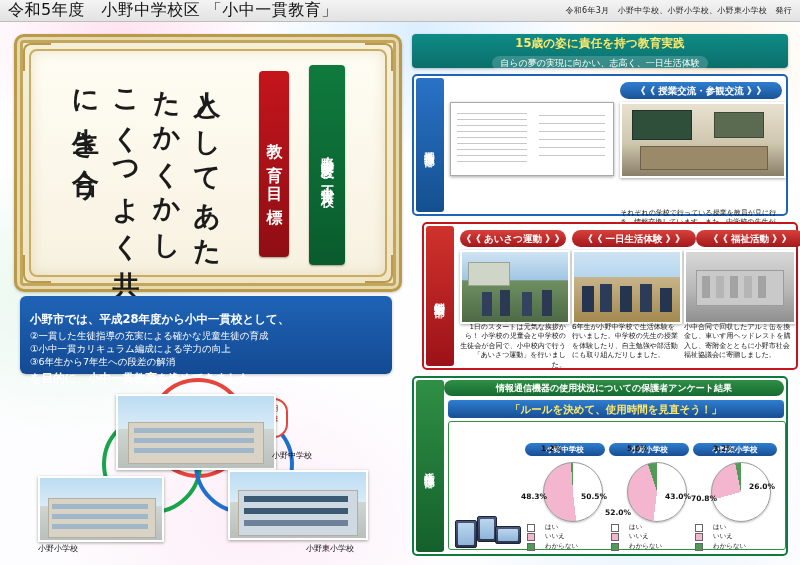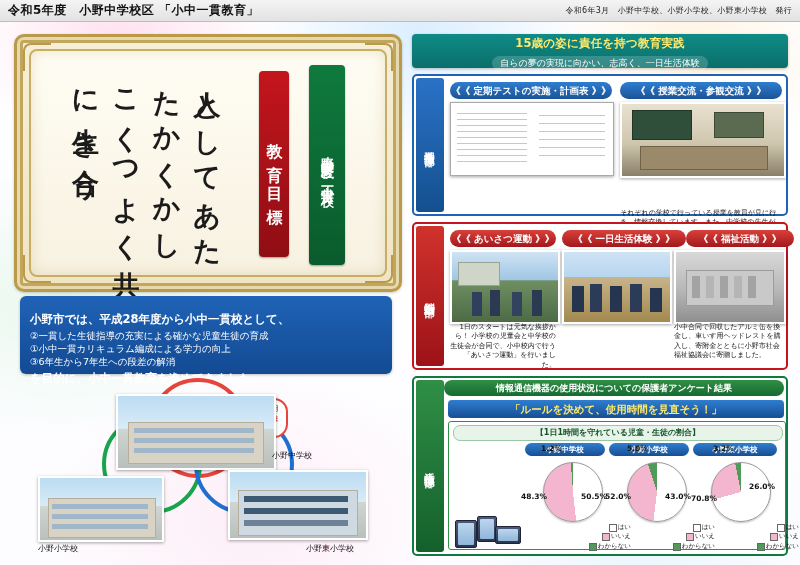--- a/index.html
+++ b/index.html
@@ -23,21 +23,21 @@
   }
   .star{position:absolute;color:#fff;opacity:.85;font-size:16px;line-height:1;}
   
   #hdr{
     position:absolute;left:0;top:0;width:800px;height:22px;
     background:linear-gradient(180deg,#f4f4f4,#e2e2e2);
     border-bottom:1px solid #bdbdbd;
     display:flex;align-items:center;justify-content:space-between;
     padding:0 8px;box-sizing:border-box;
   }
-  #hdr .left{font-size:12px;color:#111;font-weight:bold;letter-spacing:.5px;}
+  #hdr .left{font-size:16px;color:#111;font-weight:normal;letter-spacing:.5px;}
   #hdr .right{font-size:8px;color:#222;letter-spacing:.3px;}
 
   
   #mottoPanel{
     position:absolute;left:14px;top:34px;width:382px;height:252px;
     background:linear-gradient(180deg,#f6efd8,#efe4c4);
     border:3px solid #b99a4a;border-radius:10px;
     box-shadow:inset 0 0 0 3px #e7d9ae, inset 0 0 0 6px #c2a65c, 0 1px 3px rgba(0,0,0,.2);
   }
   #mottoInner{
@@ -110,21 +110,21 @@
     border-radius:4px;
     background:linear-gradient(180deg,#0f8b86,#0b6f6b);
     box-shadow:0 1px 3px rgba(0,0,0,.25);
     text-align:center;color:#fff;padding-top:2px;box-sizing:border-box;
   }
   #topBanner .b1{font-size:11.5px;font-weight:bold;color:#ffe96b;letter-spacing:.2px;}
   #topBanner .b2{font-size:9px;background:rgba(255,255,255,.18);display:inline-block;padding:1px 8px;border-radius:8px;margin-top:2px;}
 
   .section{position:absolute;border:2px solid;border-radius:5px;background:#fff;box-sizing:border-box;}
   .sec-blue{border-color:#1f63b6;}
-  .sec-red{border-color:#c4151c;}
+  .sec-red{border-color:#c4151c;margin-left:10px;}
   .sec-green{border-color:#0f7a3d;}
   .sidetab{
     position:absolute;left:2px;top:2px;bottom:2px;width:28px;border-radius:3px;
     display:flex;align-items:center;justify-content:center;color:#fff;
   }
   .sidetab .vtext{font-size:10.5px;font-weight:bold;letter-spacing:1px;}
   .tb-blue{background:linear-gradient(180deg,#2a72c6,#14508f);}
   .tb-red{background:linear-gradient(180deg,#d0322c,#9c1218);}
   .colhead{
     position:absolute;height:17px;border-radius:9px;color:#fff;
@@ -162,21 +162,21 @@
   }
   .schoolHead{
     position:absolute;top:21px;height:13px;border-radius:7px;
     color:#fff;font-size:7.5px;font-weight:bold;text-align:center;line-height:13px;
     background:linear-gradient(180deg,#2f7ed0,#174e93);
   }
   .pieWrap{position:absolute;top:38px;width:104px;height:62px;}
   .pie{position:absolute;left:24px;top:2px;width:58px;height:58px;border-radius:50%;box-shadow:0 1px 2px rgba(0,0,0,.25);}
   .plab{position:absolute;font-size:7.5px;font-weight:bold;color:#111;}
   .legend{position:absolute;top:101px;width:104px;font-size:6.5px;color:#111;}
-  .lg{display:flex;align-items:center;gap:1px;line-height:1.45;justify-content:flex-end;}
+  .lg{display:flex;align-items:center;gap:10px;line-height:1.45;}
   .sw{width:6px;height:6px;border:1px solid #666;display:inline-block;}
   
   #devices{position:absolute;left:6px;top:92px;width:64px;height:32px;}
   .dev{position:absolute;background:linear-gradient(180deg,#4a5a7a,#2b3550);border-radius:2px;border:1px solid #1d2437;}
   .dev .scr{position:absolute;left:2px;top:2px;right:2px;bottom:2px;background:linear-gradient(180deg,#bcd6ee,#8fb6da);border-radius:1px;}
 
   
   #bubble{
     position:absolute;left:196px;top:398px;width:92px;height:40px;
     background:#fff;border:2px solid #e4453c;border-radius:14px;
@@ -265,21 +265,20 @@
   <div id="topBanner">
     <div class="b1">15歳の姿に責任を持つ教育実践</div>
     <div class="b2">自らの夢の実現に向かい、志高く、一日生活体験</div>
   </div>
 
   <div class="section sec-blue" style="left:412px;top:74px;width:376px;height:142px;">
     <div class="sidetab tb-blue">
       <span class="vtext">学習指導部</span>
     </div>
 
-    <div class="colhead ch-blue" style="left:36px;top:6px;width:162px;">《《 定期テストの実施・計画表 》》</div>
     <div class="photo ph-doc" style="left:36px;top:26px;width:162px;height:72px;">
       <div class="docline" style="left:6px;top:10px;width:70px;"></div>
       <div class="docline" style="left:6px;top:16px;width:70px;"></div>
       <div class="docline" style="left:6px;top:22px;width:70px;"></div>
       <div class="docline" style="left:6px;top:28px;width:70px;"></div>
       <div class="docline" style="left:6px;top:34px;width:70px;"></div>
       <div class="docline" style="left:6px;top:40px;width:70px;"></div>
       <div class="docline" style="left:6px;top:46px;width:70px;"></div>
       <div class="docline" style="left:6px;top:52px;width:70px;"></div>
       <div class="docline" style="left:6px;top:58px;width:70px;"></div>
@@ -316,20 +315,21 @@
     <div class="cap" style="left:36px;top:99px;width:106px;text-align:right;">1日のスタートは元気な挨拶から！ 小学校の児童会と中学校の生徒会が合同で、小中校内で行う「あいさつ運動」を行いました。</div>
 
     <div class="colhead ch-red" style="left:148px;top:6px;width:124px;">《《 一日生活体験 》》</div>
     <div class="photo ph-field" style="left:148px;top:26px;width:106px;height:70px;">
       <div class="bldg" style="left:8px;top:34px;width:12px;height:26px;background:#25354f;border:none;"></div>
       <div class="bldg" style="left:26px;top:32px;width:12px;height:28px;background:#2c3c58;border:none;"></div>
       <div class="bldg" style="left:46px;top:34px;width:12px;height:26px;background:#25354f;border:none;"></div>
       <div class="bldg" style="left:66px;top:32px;width:12px;height:28px;background:#2c3c58;border:none;"></div>
       <div class="bldg" style="left:86px;top:36px;width:12px;height:24px;background:#25354f;border:none;"></div>
     </div>
+    <div class="cap" style="left:148px;top:99px;width:106px;">6年生が小野中学校で生活体験を行いました。中学校の先生の授業を体験したり、自主勉強や部活動にも取り組んだりしました。</div>
 
     <div class="colhead ch-red" style="left:272px;top:6px;width:108px;">《《 福祉活動 》》</div>
     <div class="photo ph-cans" style="left:260px;top:26px;width:108px;height:70px;">
       <div class="bldg" style="left:10px;top:18px;width:86px;height:34px;background:#c9c9c9;border-color:#9c9c9c;"></div>
       <div class="bldg" style="left:16px;top:24px;width:8px;height:22px;background:#a3a3a3;border:none;"></div>
       <div class="bldg" style="left:30px;top:24px;width:8px;height:22px;background:#b5b5b5;border:none;"></div>
       <div class="bldg" style="left:44px;top:24px;width:8px;height:22px;background:#a3a3a3;border:none;"></div>
       <div class="bldg" style="left:58px;top:24px;width:8px;height:22px;background:#b5b5b5;border:none;"></div>
       <div class="bldg" style="left:72px;top:24px;width:8px;height:22px;background:#a3a3a3;border:none;"></div>
     </div>
@@ -338,21 +338,20 @@
 
   <div class="section sec-green" style="left:412px;top:376px;width:376px;height:180px;">
     <div class="sidetab" style="background:linear-gradient(180deg,#2f8f45,#14602c);">
       <span class="vtext">生活指導部</span>
     </div>
 
     <div id="ruleBanner">「ルールを決めて、使用時間を見直そう！」</div>
     <div id="surveyTitle">情報通信機器の使用状況についての保護者アンケート結果</div>
 
     <div id="graphBox">
-      <div id="graphHead">【1日1時間を守れている児童・生徒の割合】</div>
 
       <div id="devices">
         <div class="dev" style="left:0;top:6px;width:20px;height:26px;">
             <div class="scr"></div>
           </div>
         <div class="dev" style="left:22px;top:2px;width:18px;height:24px;">
             <div class="scr"></div>
           </div>
         <div class="dev" style="left:40px;top:12px;width:24px;height:16px;">
             <div class="scr"></div>
@@ -377,21 +376,21 @@
           </div>
         <div class="lg">
             <span class="sw" style="background:#4f9b57;"></span>
             <span>わからない</span>
           </div>
       </div>
 
       <div class="schoolHead" style="left:160px;width:80px;">小野小学校</div>
       <div class="pieWrap" style="left:154px;">
         <div class="pie" style="background:conic-gradient(#ffffff 0 52%, #f4b6cf 52% 95%, #4f9b57 95% 100%); border:1px solid #999;"></div>
-        <div class="plab" style="left:2px;top:32px;">52.0%</div>
+        <div class="plab" style="left:2px;top:48px;">52.0%</div>
         <div class="plab" style="left:62px;top:32px;">43.0%</div>
         <div class="plab" style="left:24px;top:-16px;">5.0%</div>
       </div>
       <div class="legend" style="left:162px;">
         <div class="lg">
             <span class="sw" style="background:#ffffff;"></span>
             <span>はい</span>
           </div>
         <div class="lg">
             <span class="sw" style="background:#f4b6cf;"></span>

